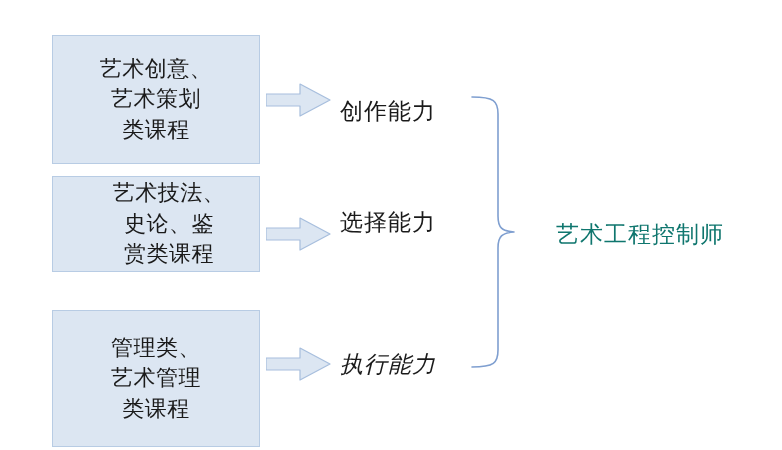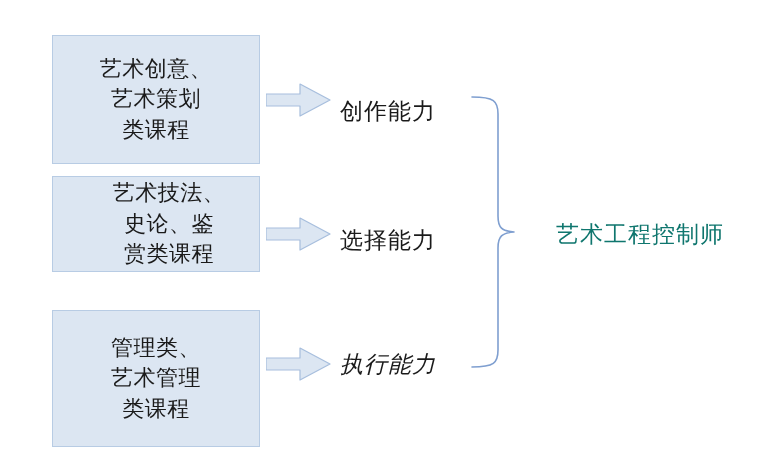--- a/index.html
+++ b/index.html
@@ -54,21 +54,21 @@
 
   .ability-label {
     position: absolute;
     left: 340px;
     font-size: 23px;
     color: #1a1a1a;
     letter-spacing: 1px;
     white-space: nowrap;
   }
   #ability-label-0 { top: 76px; margin-top: 20px; }
-  #ability-label-1 { top: 225px; text-align: right; }
+  #ability-label-1 { top: 207px; text-align: right; }
   #ability-label-2 { top: 349px; font-style: italic; }
 
   #brace-connector {
     position: absolute;
     left: 468px;
     top: 90px;
     width: 80px;
     height: 284px;
   }
 

